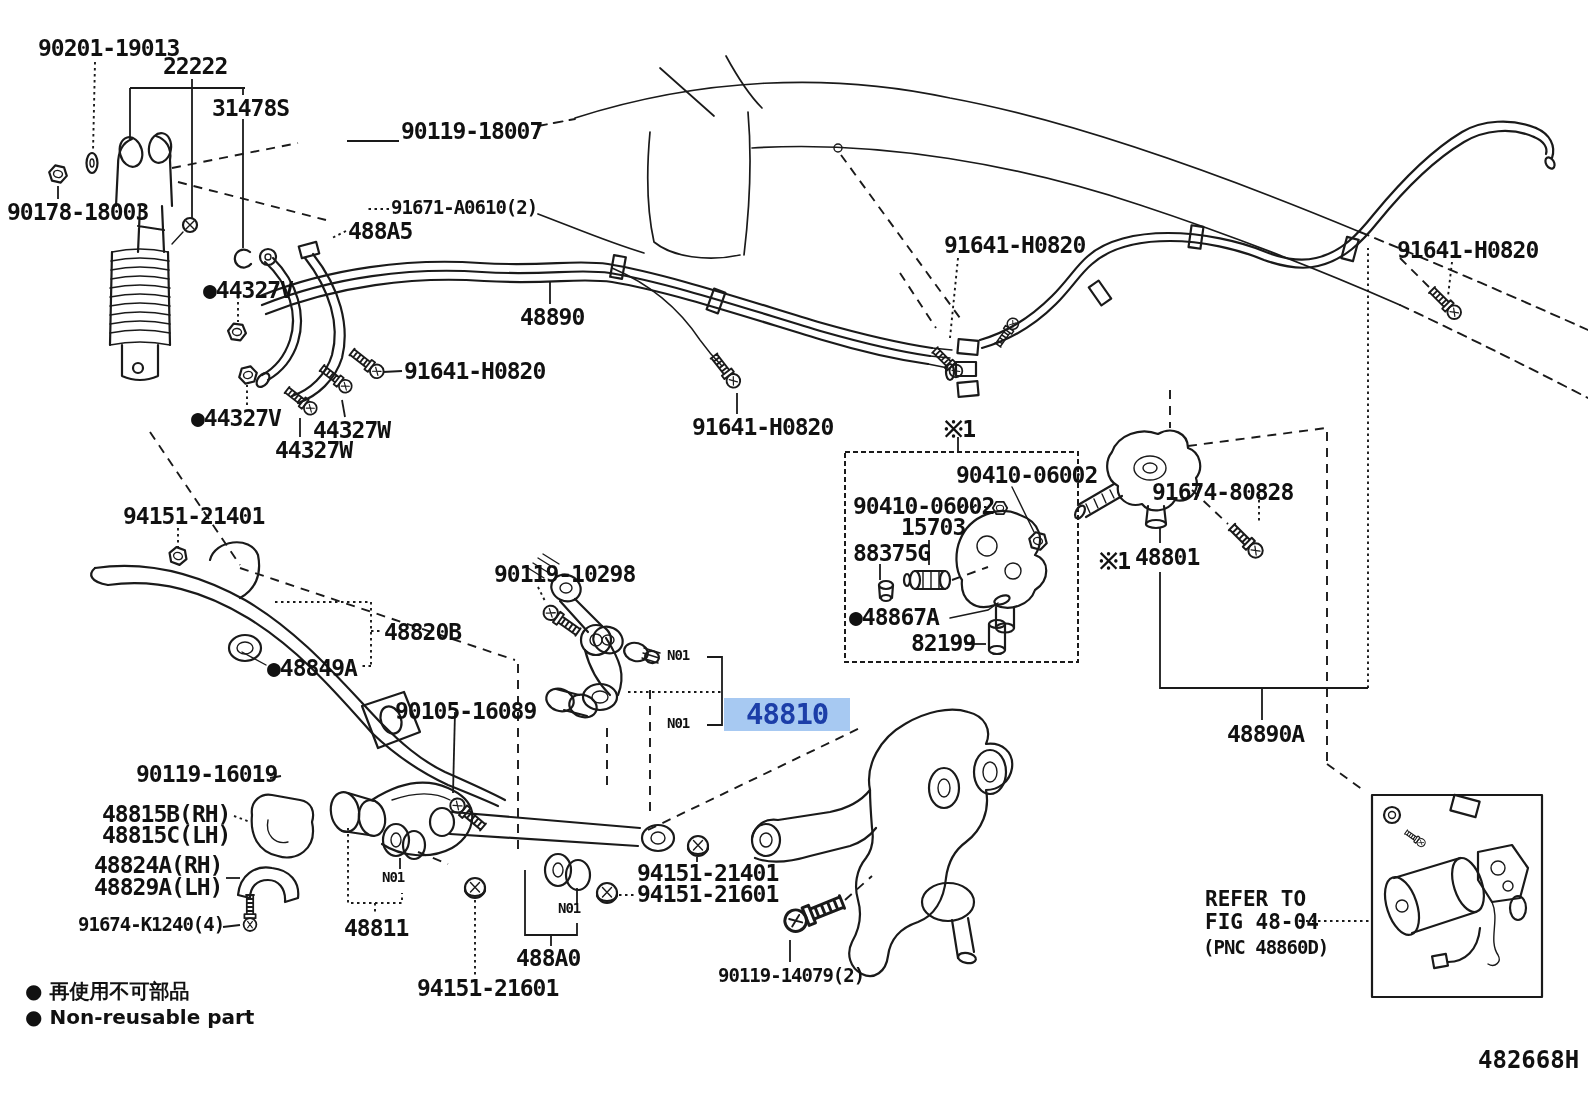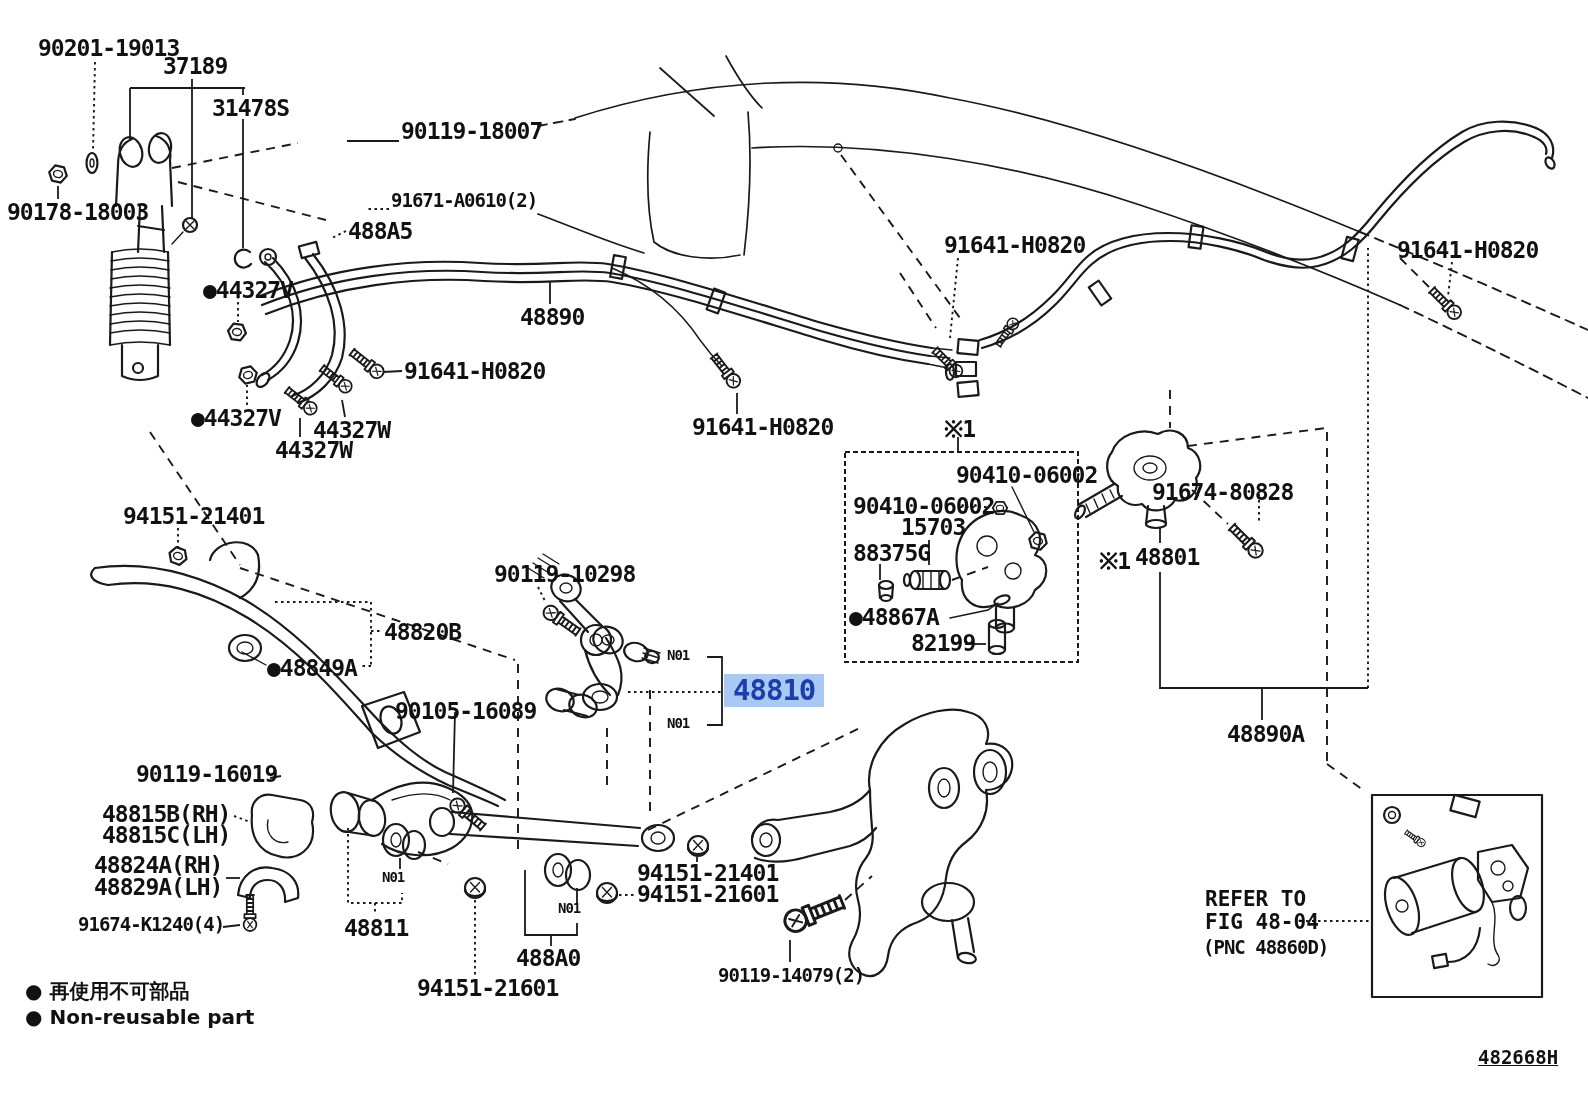--- a/index.html
+++ b/index.html
@@ -10,22 +10,22 @@
   svg .thin{fill:none;stroke:#1a1a1a;stroke-width:1.4;stroke-linecap:round;}
   svg .car{fill:none;stroke:#1a1a1a;stroke-width:1.7;stroke-linecap:round;}
   svg .ldr{fill:none;stroke:#1a1a1a;stroke-width:1.8;}
   svg .dot{fill:none;stroke:#1a1a1a;stroke-width:1.9;stroke-dasharray:2.5 3.5;}
   svg .dash{fill:none;stroke:#1a1a1a;stroke-width:1.9;stroke-dasharray:9 7;}
   svg .boxdash{fill:none;stroke:#1a1a1a;stroke-width:2;stroke-dasharray:5 3;}
   .lbl{position:absolute;font-weight:bold;font-size:23px;line-height:1;letter-spacing:-1px;white-space:nowrap;color:#111;}
   .lbl-sm{font-size:19px;}
   .lbl-ref{font-size:21px;letter-spacing:0;}
   .lbl-n01{font-size:14px;}
-  .lbl-hl{font-size:29px;background:var(--hl-bg,#a7c9f2);color:var(--hl-fg,#1c3ea8);padding:2px 9px;letter-spacing:-1px;}
-  .lbl-code{font-size:19px;font-weight:bold;letter-spacing:0;text-decoration:underline;}
+  .lbl-hl{font-size:29px;background:var(--hl-bg,#a7c9f2);color:var(--hl-fg,#1c3ea8);padding:2px 22px;letter-spacing:-1px;margin-top:24px;}
+  .lbl-code{font-size:24px;font-weight:bold;letter-spacing:0;}
   .note{position:absolute;font-weight:bold;font-size:20px;line-height:1.15;white-space:nowrap;color:#111;
         font-family:"DejaVu Sans","Liberation Sans",sans-serif;}
   .note-en{font-family:"DejaVu Sans Mono","Liberation Mono",monospace;font-size:19px;letter-spacing:-0.5px;}
 </style>
 </head>
 <body>
 
 <div id="stage">
 
 <svg id="art" width="1588" height="1095" viewBox="0 0 1588 1095">
@@ -331,25 +331,25 @@
 
   <g>
     <path class="ln" d="M252,815 C250,800 262,793 272,795 L300,800 C312,802 315,812 312,822 C318,850 295,862 278,856 C258,852 250,835 252,815 Z"></path>
     <path class="thin" d="M268,820 C265,835 275,845 288,842"></path>
     <path class="ln" d="M238,895 C240,875 255,865 272,868 C290,870 300,882 298,898 L285,902 C286,888 278,880 268,880 C256,880 250,888 250,898 Z"></path>
     <use href="#bolt" transform="translate(250,895) rotate(90) scale(0.8)"></use>
   </g>
 </svg>
 
   <div class="lbl" style="left:38px;top:37px">90201-19013</div>
-  <div class="lbl" style="left:163px;top:55px">37189</div>
+  <div class="lbl" style="left:163px;top:55px">22222</div>
   <div class="lbl" style="left:212px;top:97px">31478S</div>
   <div class="lbl" style="left:401px;top:120px">90119-18007</div>
   <div class="lbl" style="left:7px;top:201px">90178-18003</div>
-  <div class="lbl lbl-sm" style="left:391px;top:191px">91671-A0610(2)</div>
+  <div class="lbl lbl-sm" style="left:391px;top:198px">91671-A0610(2)</div>
   <div class="lbl" style="left:348px;top:220px">488A5</div>
   <div class="lbl" style="left:203px;top:279px">●44327V</div>
   <div class="lbl" style="left:520px;top:306px">48890</div>
   <div class="lbl" style="left:404px;top:360px">91641-H0820</div>
   <div class="lbl" style="left:191px;top:407px">●44327V</div>
   <div class="lbl" style="left:313px;top:419px">44327W</div>
   <div class="lbl" style="left:275px;top:439px">44327W</div>
   <div class="lbl" style="left:692px;top:416px">91641-H0820</div>
   <div class="lbl" style="left:944px;top:234px">91641-H0820</div>
   <div class="lbl" style="left:1397px;top:239px">91641-H0820</div>

